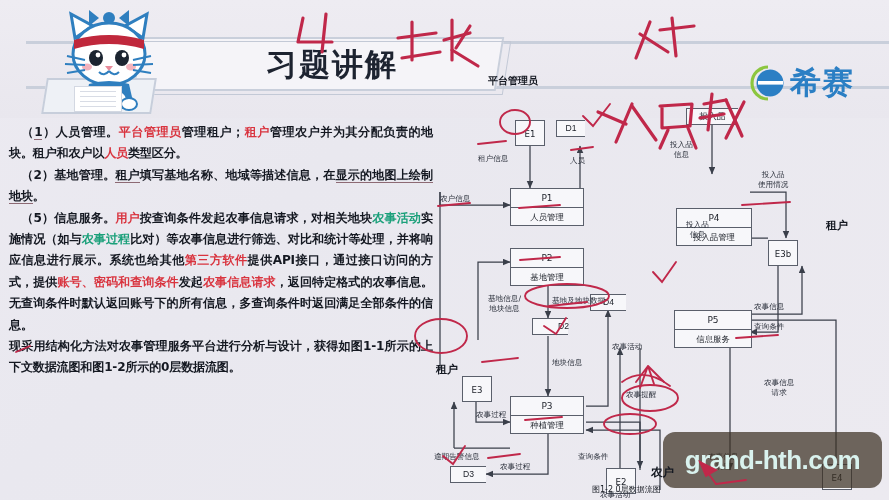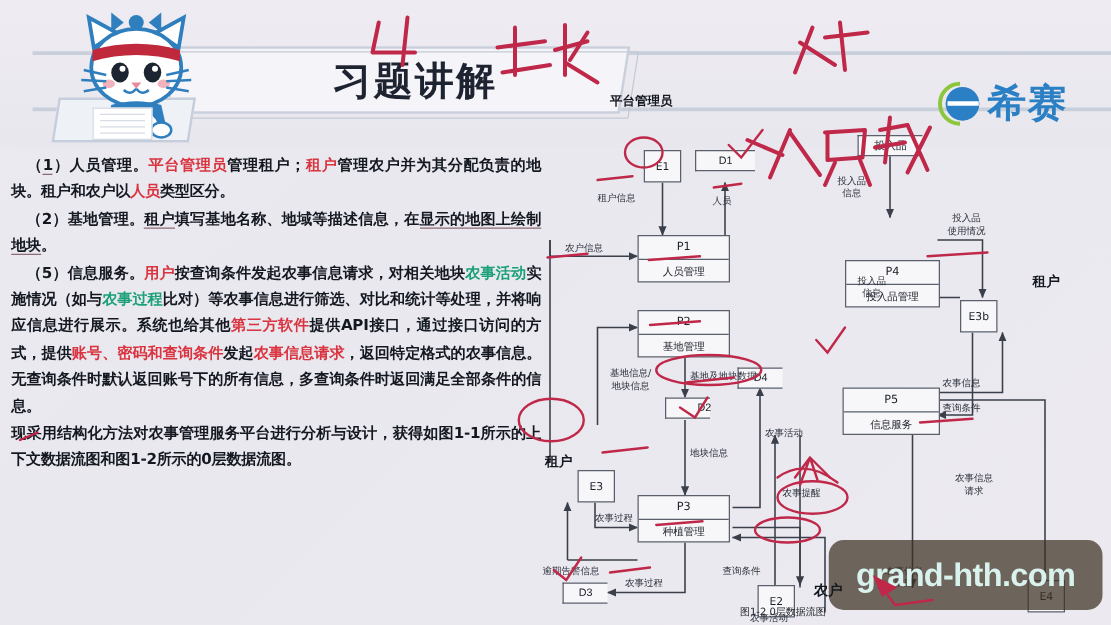--- a/index.html
+++ b/index.html
@@ -303,30 +303,30 @@
       <div class="pid">P5</div>
       <div class="pname">信息服务</div>
     </div>
 
     <div class="dfd-box dfd-ent" style="left:85px; top:50px;">E1</div>
     <div class="dfd-box dfd-ent" style="left:32px; top:306px;">E3</div>
     <div class="dfd-box dfd-ent" style="left:338px;top:170px;">E3b</div>
     <div class="dfd-box dfd-ent" style="left:176px;top:398px;">E2</div>
     <div class="dfd-box dfd-ent" style="left:392px;top:394px;">E4</div>
 
-    <div class="dfd-store" style="left:126px; top:50px;  width:48px;">D1</div>
+    <div class="dfd-store" style="left:126px; top:50px;  width:29px;">D1</div>
     <div class="dfd-store" style="left:102px; top:248px; width:36px;padding-left:25px;">D2</div>
     <div class="dfd-store" style="left:20px;  top:396px; width:36px;">D3</div>
     <div class="dfd-store" style="left:160px; top:224px; width:36px;">D4</div>
 
     <div class="dfd-store" style="left:256px; top:38px;  width:52px;">投入品</div>
 
     <div class="dfd-lbl" style="left:48px;  top:84px;">租户信息</div>
     <div class="dfd-lbl" style="left:140px; top:86px;">人员</div>
-    <div class="dfd-lbl" style="left:22px;  top:124px;">农户信息</div>
+    <div class="dfd-lbl" style="left:10px;  top:124px;">农户信息</div>
     <div class="dfd-lbl" style="left:58px;  top:224px; white-space:pre;">基地信息/
 地块信息</div>
     <div class="dfd-lbl" style="left:122px; top:226px;">基地及地块数据</div>
     <div class="dfd-lbl" style="left:122px; top:288px;">地块信息</div>
     <div class="dfd-lbl" style="left:46px;  top:340px;">农事过程</div>
     <div class="dfd-lbl" style="left:4px;   top:382px;">逾期告警信息</div>
     <div class="dfd-lbl" style="left:70px;  top:392px;">农事过程</div>
     <div class="dfd-lbl" style="left:182px; top:272px;">农事活动</div>
     <div class="dfd-lbl" style="left:196px; top:320px;">农事提醒</div>
     <div class="dfd-lbl" style="left:240px; top:70px; white-space:pre;">投入品

